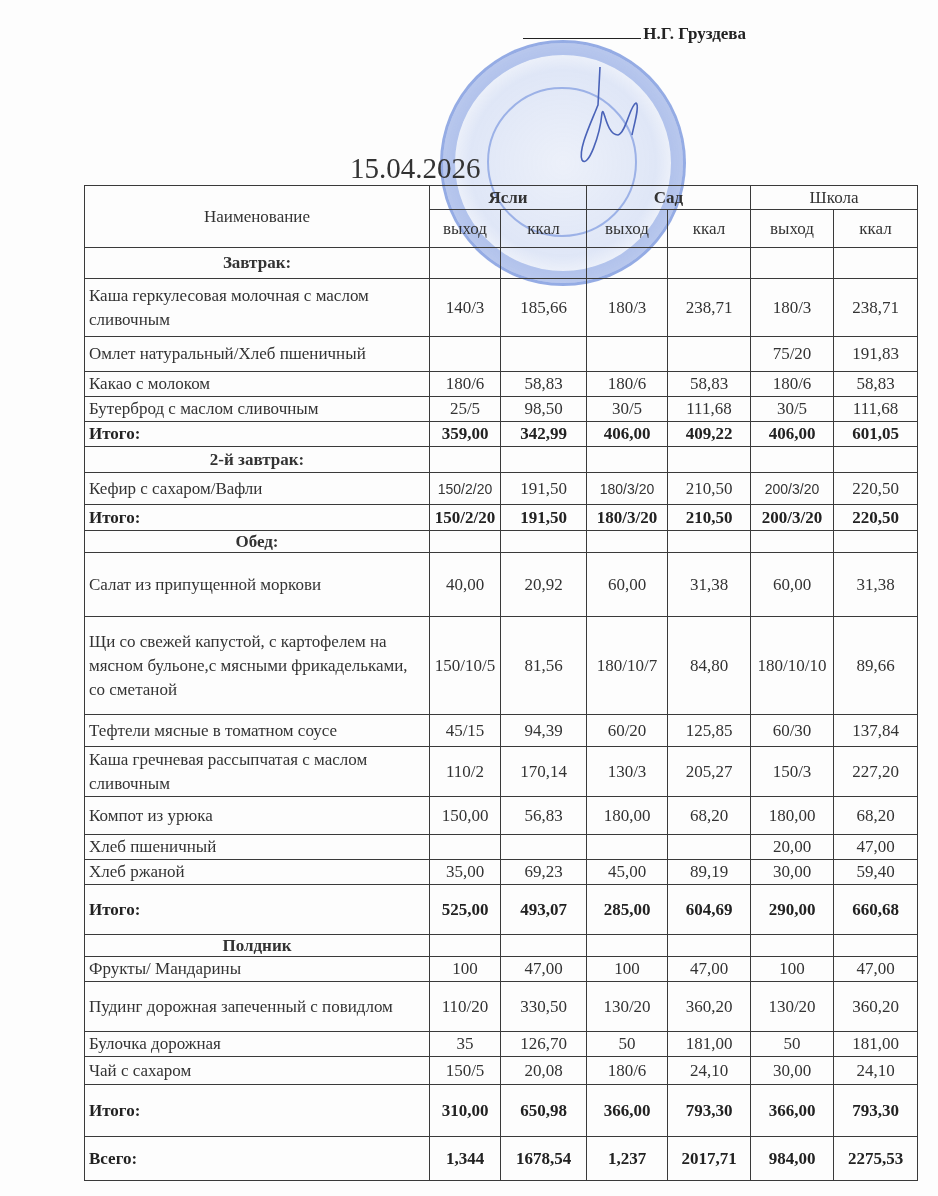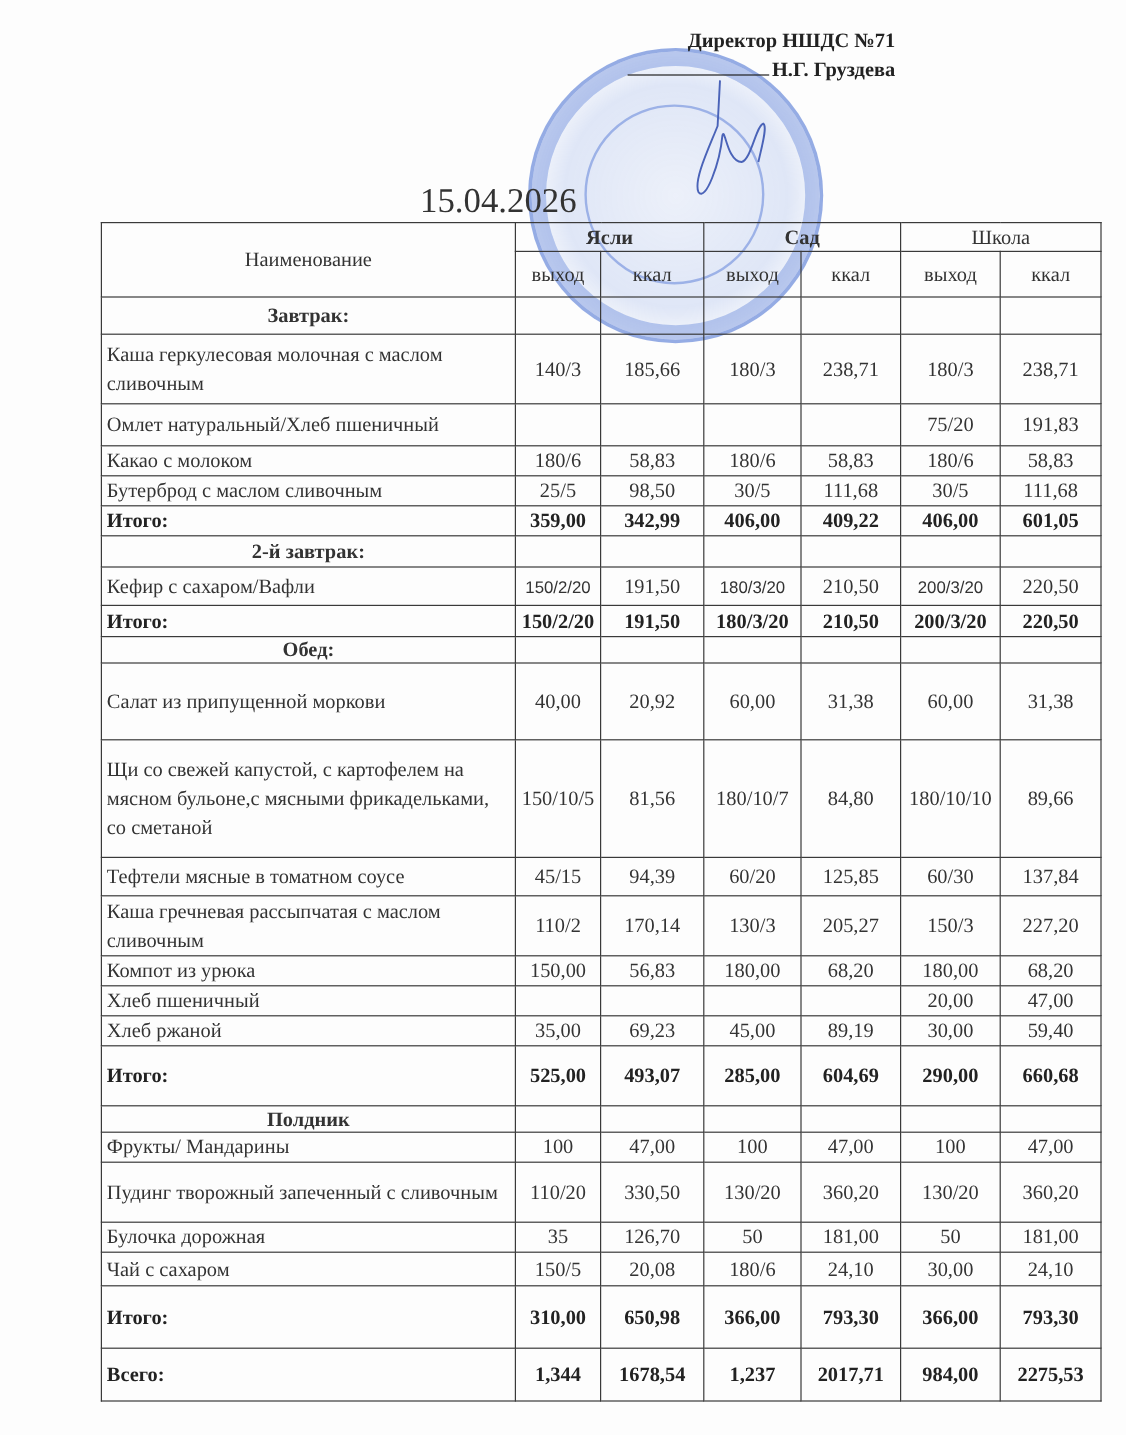--- a/index.html
+++ b/index.html
@@ -44,21 +44,20 @@
   .small { font-size:14px; font-family:"Liberation Sans","DejaVu Sans",sans-serif; }
 </style>
 </head>
 <body>
 
 <div class="stamp">
     <div class="stamp-inner"></div>
   </div>
 
 <div class="approval">
-  <div>Директор НШДС №71</div>
   <div><span class="sigline"></span><span>Н.Г. Груздева</span></div>
 </div>
 
 <svg class="signature" width="80" height="110" viewBox="0 0 80 110">
   <path d="M30 2 L28 40 C20 60 8 85 12 95 C18 104 30 70 32 48 C34 40 36 70 48 70 C56 68 60 40 66 38 C70 40 64 60 62 70" fill="none" stroke="#4a63b8" stroke-width="1.6"></path>
 </svg>
 
 <div class="date">15.04.2026</div>
 
 <table>
@@ -207,21 +206,21 @@
       </tr>
       <tr style="height: 50px;">
         <td class="name">Каша гречневая рассыпчатая  с маслом сливочным</td>
         <td>110/2</td>
         <td>170,14</td>
         <td>130/3</td>
         <td>205,27</td>
         <td>150/3</td>
         <td>227,20</td>
       </tr>
-      <tr style="height: 25px;">
+      <tr style="height: 38px;">
         <td class="name">Компот  из урюка</td>
         <td>150,00</td>
         <td>56,83</td>
         <td>180,00</td>
         <td>68,20</td>
         <td>180,00</td>
         <td>68,20</td>
       </tr>
       <tr style="height: 22px;">
         <td class="name">Хлеб пшеничный</td>
@@ -262,21 +261,21 @@
       <tr style="height: 25px;">
         <td class="name">Фрукты/ Мандарины</td>
         <td>100</td>
         <td>47,00</td>
         <td>100</td>
         <td>47,00</td>
         <td>100</td>
         <td>47,00</td>
       </tr>
       <tr style="height: 50px;">
-        <td class="name">Пудинг творожный запеченный с сливочным</td>
+        <td class="name">Пудинг дорожная запеченный с повидлом</td>
         <td>110/20</td>
         <td>330,50</td>
         <td>130/20</td>
         <td>360,20</td>
         <td>130/20</td>
         <td>360,20</td>
       </tr>
       <tr style="height: 25px;">
         <td class="name">Булочка дорожная</td>
         <td>35</td>

